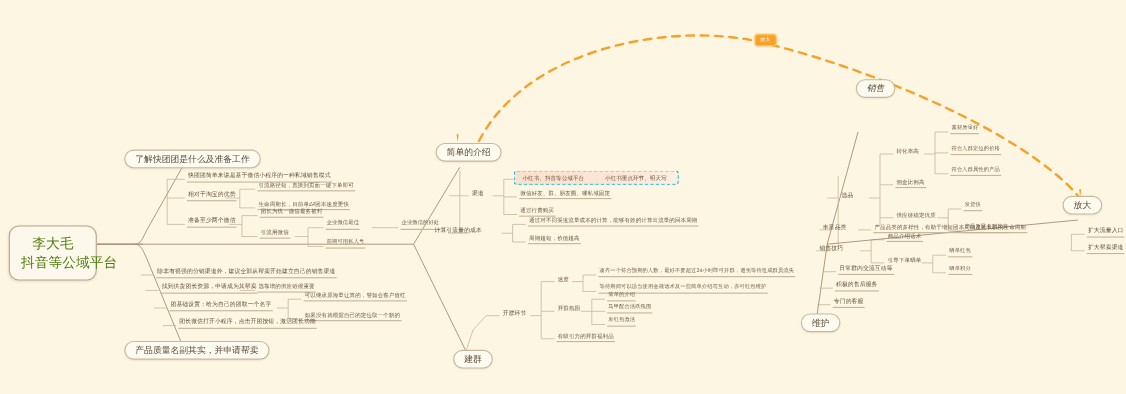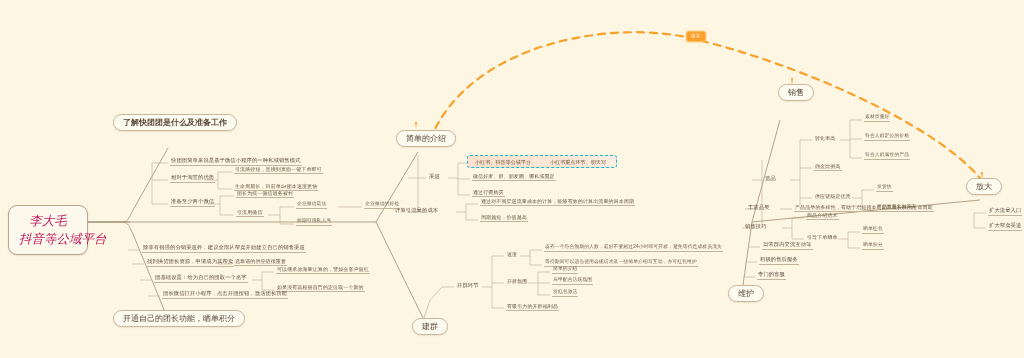--- a/index.html
+++ b/index.html
@@ -11,23 +11,22 @@
   }
   #canvas{position:relative;width:1024px;height:358px;}
   svg.links{position:absolute;left:0;top:0;width:1024px;height:358px;pointer-events:none;}
 
   
   .node{position:absolute;box-sizing:border-box;white-space:nowrap;}
 
   .root{
     background:#fdf8ec;border:1.2px solid #b8a68c;border-radius:9px;
     padding:6px 10px;text-align:center;line-height:1.45;
-    font-size:12.5px;color:#be185d;
+    font-size:12.5px;color:#4d7c0f;
     box-shadow:0 1px 2px rgba(150,125,90,.18);
-    font-style:italic;
   }
 
   .topic{
     background:#fdfaf0;border:1px solid #c9b79b;border-radius:11px;
     padding:2.5px 9px;font-size:8px;color:#5a4a38;
     text-align:center;line-height:1.2;
     box-shadow:0 1px 1.5px rgba(150,125,90,.15);
   }
 
   
@@ -240,35 +239,35 @@
     </g>
 
     <path d="M430 140 C 470 40, 620 18, 698 40 C 790 62, 930 120, 980 178" fill="none" stroke="#f7a12a" stroke-width="2.2" stroke-linecap="round" stroke-dasharray="7 6"></path>
   </svg>
 
   <div class="node root" style="left:8px;top:205px;width:80px;">
     <div>李大毛</div>
     <div>抖音等公域平台</div>
   </div>
 
-  <div class="node topic" style="left:113px;top:114px;font-weight:bold;">了解快团团是什么及准备工作</div>
+  <div class="node topic" style="left:113px;top:136px;">了解快团团是什么及准备工作</div>
 
   <div class="node lbl l2" style="left:170px;top:157px;">快团团简单来说是基于微信小程序的一种私域销售模式</div>
   <div class="node lbl l2" style="left:170px;top:174px;">相对于淘宝的优势</div>
   <div class="node lbl l3" style="left:234px;top:166px;">引流路径短，直接到页面一键下单即可</div>
   <div class="node lbl l3" style="left:234px;top:183px;">生命周期长，目前单పर团本速度更快</div>
 
   <div class="node lbl l2" style="left:170px;top:198px;">准备至少两个微信</div>
   <div class="node lbl l3" style="left:236px;top:190px;">团长为统一微信最务被封</div>
   <div class="node lbl l3" style="left:236px;top:209px;">引流用微信</div>
   <div class="node lbl l4" style="left:296px;top:201px;">企业微信最佳</div>
   <div class="node lbl l4" style="left:364px;top:201px;">企业微信的好处</div>
   <div class="node lbl l4" style="left:296px;top:218px;">前期可用私人号</div>
 
-  <div class="node topic" style="left:113px;top:310px;">开通自己的团长功能，晒单积分</div>
+  <div class="node topic" style="left:113px;top:310px;">产品质量名副其实，并申请帮卖</div>
 
   <div class="node lbl l2" style="left:142px;top:244px;">除非有很强的分销渠道外，建议全部从帮卖开始建立自己的销售渠道</div>
   <div class="node lbl l2" style="left:146px;top:258px;">找到供货团长资源，申请成为其帮卖</div>
   <div class="node lbl l3" style="left:234px;top:258px;">选靠谱的供应链很重要</div>
 
   <div class="node lbl l2" style="left:154px;top:274px;">团基础设置：给为自己的团取一个名字</div>
   <div class="node lbl l3" style="left:276px;top:266px;">可以继承原海量让算的，譬如会客户值红</div>
   <div class="node lbl l3" style="left:276px;top:284px;">如果没有就根据自己的定位取一个新的</div>
 
   <div class="node lbl l2" style="left:162px;top:290px;">团长微信打开小程序，点击开团按钮，激活团长功能</div>
@@ -299,21 +298,21 @@
   <div class="node lbl l4" style="left:544px;top:259px;">等待期间可以适当使用会规话术及一些简单介绍与互动，亦可红包维护</div>
 
   <div class="node lbl l3 nb" style="left:506px;top:278px;">开群氛围</div>
   <div class="node lbl l4" style="left:552px;top:266px;">简单的介绍</div>
   <div class="node lbl l4" style="left:552px;top:277px;">马甲配合活跃氛围</div>
   <div class="node lbl l4" style="left:552px;top:289px;">发红包激活</div>
 
   <div class="node lbl l3" style="left:506px;top:303px;">有吸引力的开群福利品</div>
 
   <div class="marker thin" style="left:791px;top:78px;"></div>
-  <div class="node topic" style="left:778px;top:84px;">销售</div>
+  <div class="node topic" style="left:778px;top:72px;font-style:italic;">销售</div>
 
   <div class="node lbl l2 nb" style="left:764px;top:175px;">选品</div>
 
   <div class="node lbl l3 nb" style="left:814px;top:135px;">转化率高</div>
   <div class="node lbl l4" style="left:864px;top:114px;">素材质量好</div>
   <div class="node lbl l4" style="left:864px;top:133px;">符合人群定位的价格</div>
   <div class="node lbl l4" style="left:864px;top:152px;">符合人群属性的产品</div>
 
   <div class="node lbl l3" style="left:814px;top:163px;">佣金比例高</div>
 

